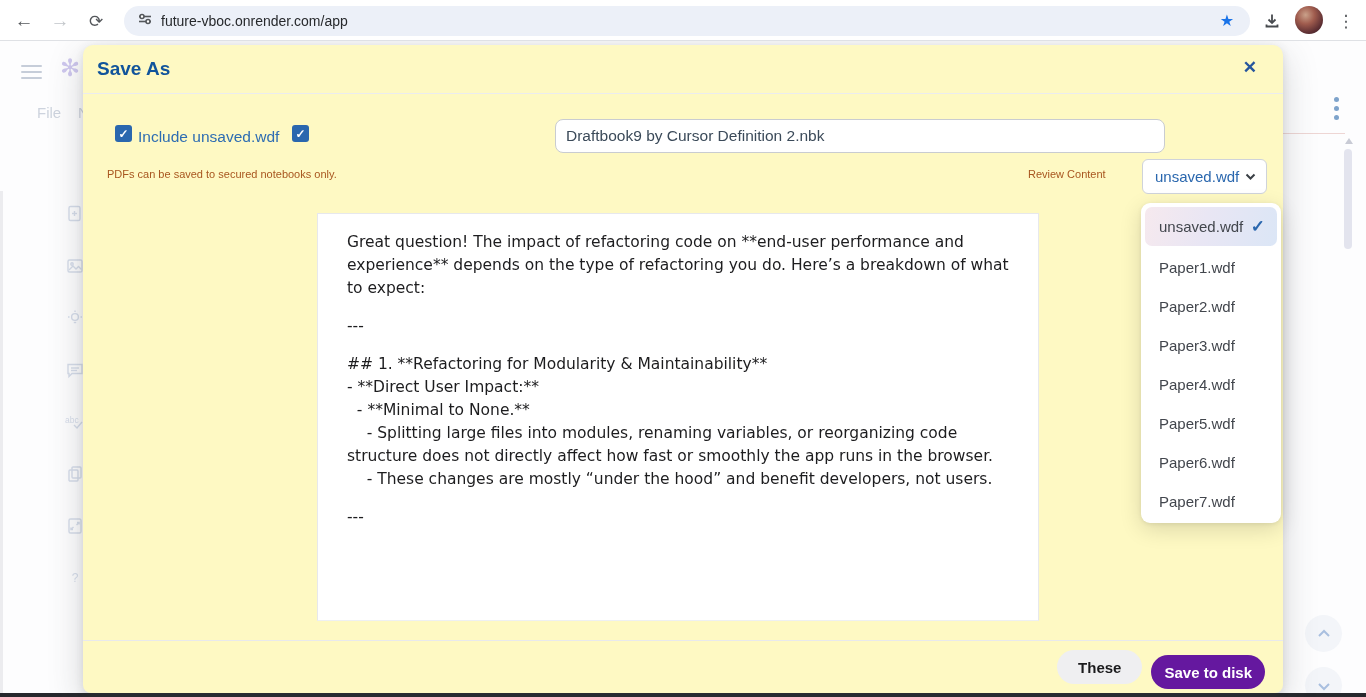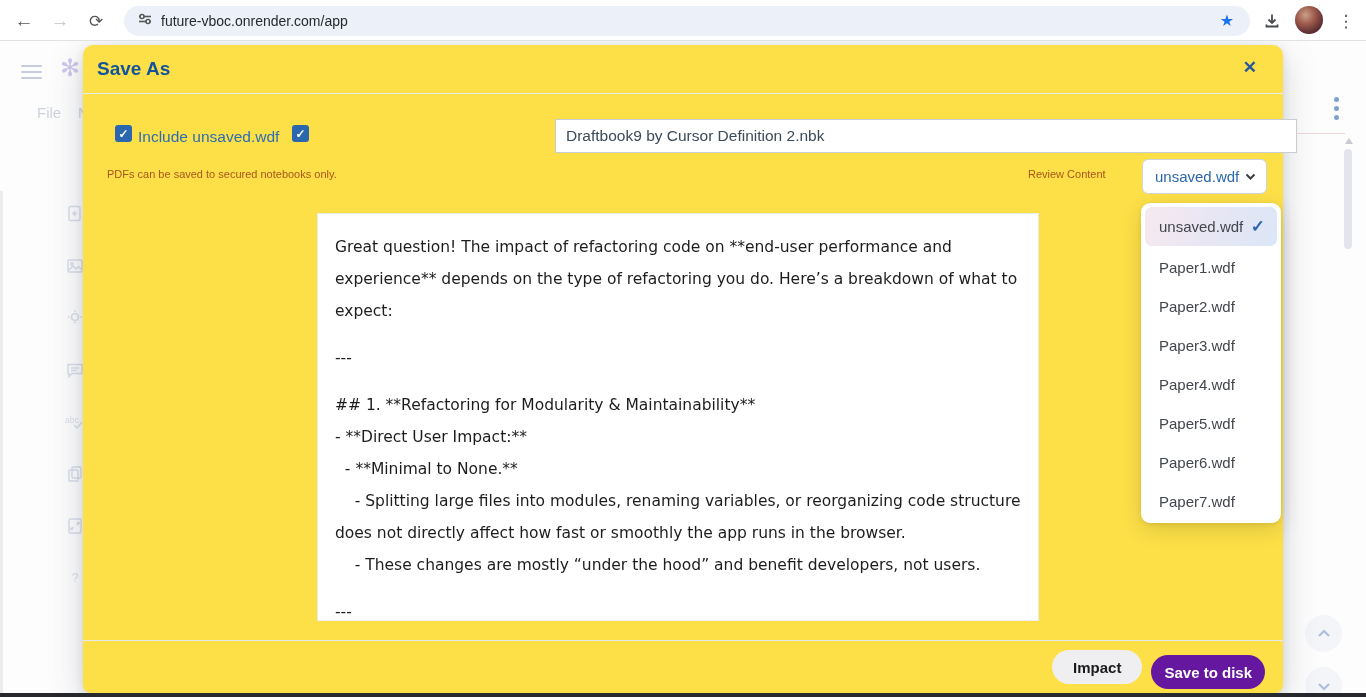--- a/index.html
+++ b/index.html
@@ -39,33 +39,33 @@
   #page-scrollbar-arrow { position:absolute; left:1345px; top:97px; width:0; height:0;
     border-left:4px solid transparent; border-right:4px solid transparent; border-bottom:6px solid #c9cbd5; }
   #bg-divider-line { position:absolute; left:1283px; top:92px; width:62px; height:1px; background:#eed6d4; }
   .scroll-circle { position:absolute; left:1305px; width:37px; height:37px; border-radius:50%;
     background:#f3f5f9; display:flex; align-items:center; justify-content:center; }
   .scroll-circle svg { stroke:#a9bfdf; fill:none; stroke-width:2; }
   #bottom-strip { position:absolute; left:0; top:693px; width:1366px; height:4px; background:#26282d; }
 
   
   #modal { position:absolute; left:83px; top:45px; width:1200px; height:648px;
-    background:#fde047; border-radius:10px 10px 8px 8px;
+    background:#fef9c3; border-radius:10px 10px 8px 8px;
     box-shadow:0 10px 35px rgba(60,64,67,.22), 0 2px 8px rgba(60,64,67,.12); z-index:20; }
   #modal-header { position:absolute; left:0; top:0; width:1200px; height:49px;
     border-bottom:1px solid #ebecef; }
   #modal-title { position:absolute; left:14px; top:13px; font-size:19px; font-weight:700; color:#11549b; }
   #modal-close { position:absolute; right:26px; top:14px; font-size:17px; font-weight:700;
     color:#27569d; cursor:pointer; line-height:1; }
 
   .checkbox { position:absolute; width:17px; height:17px; background:#2a67ae; border-radius:3px;
     display:flex; align-items:center; justify-content:center; color:#fff; font-size:12px; font-weight:700; }
   .cb-label { position:absolute; font-size:15.5px; color:#2e6db2; }
-  #filename-input { position:absolute; left:472px; top:74px; width:742px; height:34px;
-    border:1px solid #c9ccd1; border-radius:0; background:#fff; font-size:15.5px;
+  #filename-input { position:absolute; left:472px; top:74px; width:610px; height:34px;
+    border:1px solid #c9ccd1; border-radius:8px; background:#fff; font-size:15.5px;
     color:#3b4a59; padding:0 10px; font-family:"Liberation Sans", sans-serif; outline:none; }
   .warn-text { font-size:11px; color:#a8561f; }
 
   #review-dd-btn { position:absolute; left:1059px; top:114px; width:125px; height:35px;
     background:#fff; border:1px solid #cfd3da; border-radius:6px; display:flex;
     align-items:center; justify-content:space-between; padding:0 9px 0 12px; cursor:pointer; }
   #review-dd-btn .sel { font-size:15px; color:#2a67ae; }
   #review-dd-btn svg { stroke:#3a3f45; fill:none; stroke-width:2; }
 
   #dd-panel { position:absolute; left:1058px; top:158px; width:140px; height:320px;
@@ -73,22 +73,22 @@
     z-index:30; padding:4px; }
   .dd-item { height:39px; display:flex; align-items:center; justify-content:space-between;
     padding:0 12px 0 14px; font-size:15px; color:#42464d; border-radius:7px; cursor:pointer; }
   .dd-item.selected { background:linear-gradient(105deg,#f6e9ee 0%,#e9e6f4 45%,#dbe6f6 100%);
     margin-bottom:2px; }
   .dd-check { color:#2a67ae; font-size:17px; font-weight:700; }
 
   #content-card { position:absolute; left:234px; top:168px; width:722px; height:408px;
     background:#fff; border:1px solid #e7e8ec; border-bottom-color:#eef0f2; overflow:hidden;
     padding:17px 17px 0 17px; }
-  #content-card p { font-family:"DejaVu Sans", sans-serif; font-size:15.5px; line-height:32px;
-    color:#1d1d1f; white-space:pre-wrap; margin-bottom:15px; }
+  #content-card p { font-family:"DejaVu Sans", sans-serif; font-size:15.5px; line-height:23px;
+    color:#1d1d1f; white-space:pre-wrap; margin-bottom:15px;margin-left:12px; }
 
   #modal-footer { position:absolute; left:0; top:595px; width:1200px; height:53px;
     border-top:1px solid #e8e9ec; display:flex; align-items:center; justify-content:flex-end;
     gap:9px; padding-right:18px; }
   #close-btn { height:34px; padding:0 21px; border:none; border-radius:17px; background:#efeff1;
     font-size:15px; font-weight:700; color:#1b1b1d; cursor:pointer;
     font-family:"Liberation Sans", sans-serif; }
   #save-btn { height:34px; padding:0 13px; border:none; border-radius:17px; background:#65189f;
     font-size:15px; font-weight:700; color:#ffffff; cursor:pointer;
     font-family:"Liberation Sans", sans-serif;margin-top:10px; }
@@ -273,16 +273,16 @@
       <p>---</p>
       <p>## 1. **Refactoring for Modularity &amp; Maintainability**
 - **Direct User Impact:**
   - **Minimal to None.**
     - Splitting large files into modules, renaming variables, or reorganizing code structure does not directly affect how fast or smoothly the app runs in the browser.
     - These changes are mostly “under the hood” and benefit developers, not users.</p>
       <p>---</p>
     </div>
 
   <div id="modal-footer">
-    <button id="close-btn">Impact</button>
+    <button id="close-btn">These</button>
     <button id="save-btn">Save to disk</button>
   </div>
 </div>
 
 </body></html>

